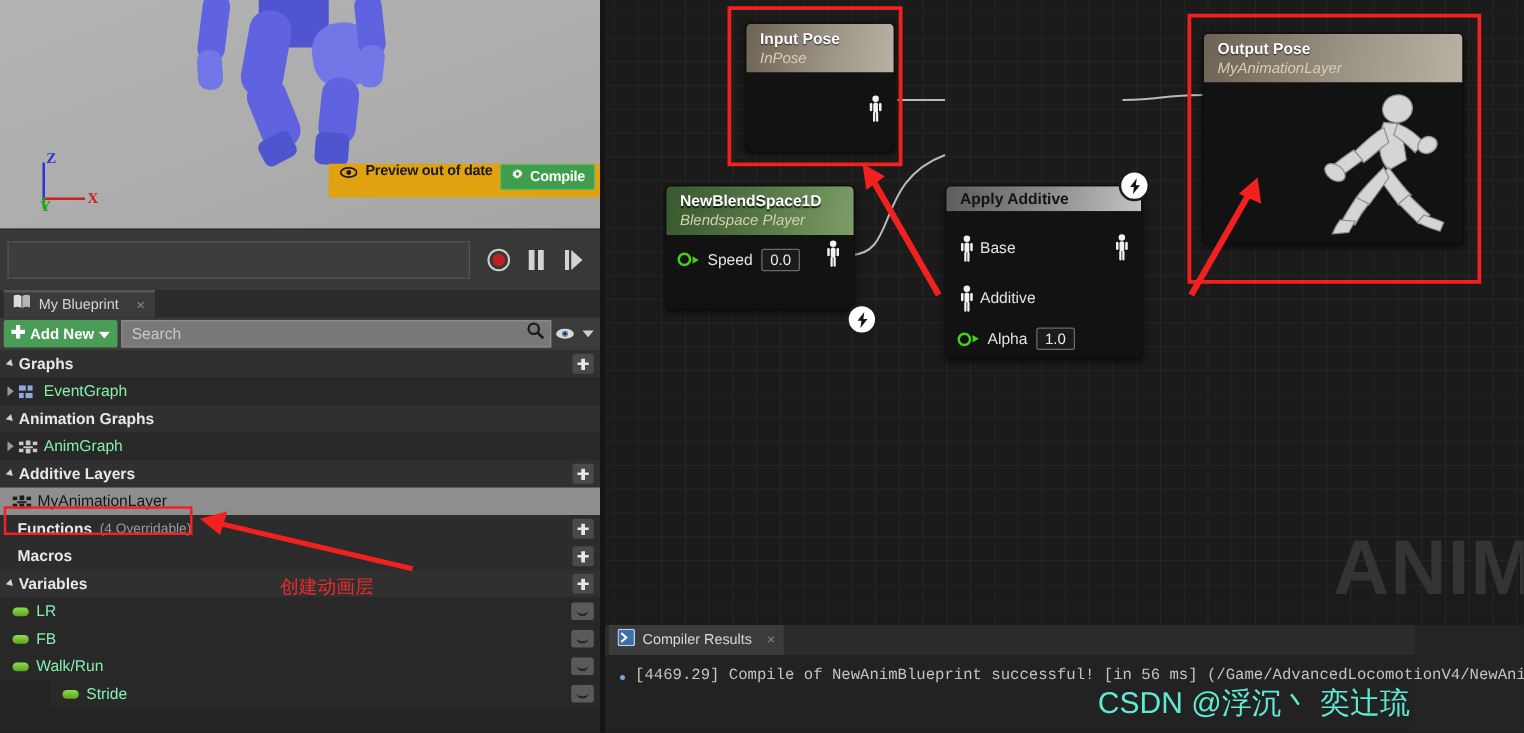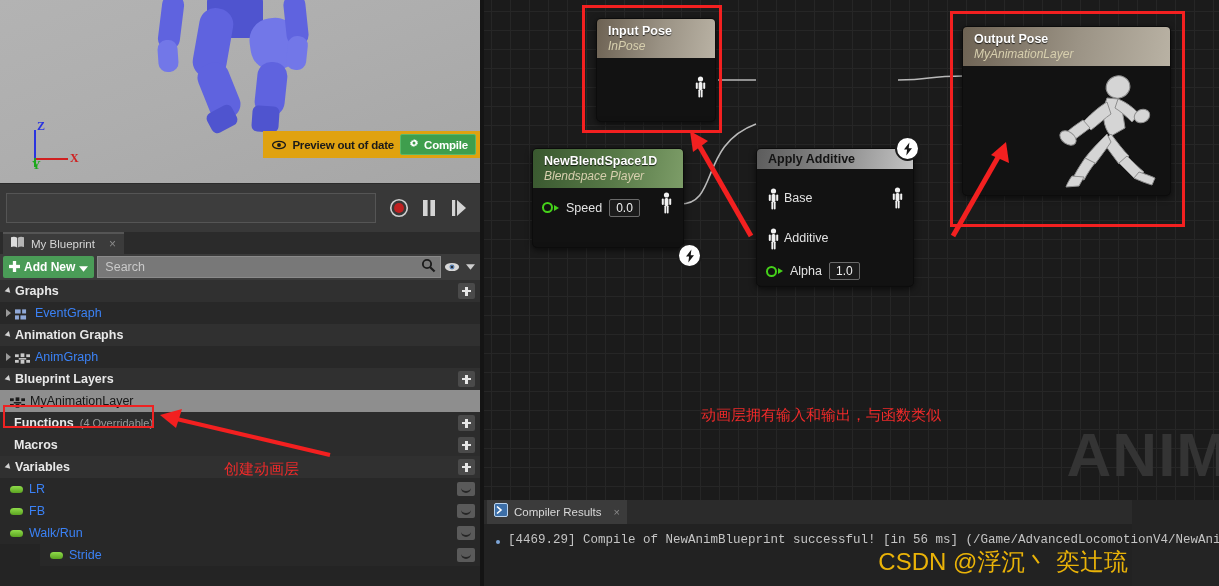--- a/index.html
+++ b/index.html
@@ -29,21 +29,21 @@
   .mann-d { background: #4f54cf; }
 
   #axis-gizmo { position: absolute; left: 28px; top: 122px; width: 60px; height: 45px; }
   .ax-line { position: absolute; }
   .ax-lbl { position: absolute; font: bold 12px "Liberation Serif", serif; }
 
   
   #preview-bar {
     position: absolute; right: 0; bottom: 25px;
     height: 27px; background: #e0a210;
-    display: flex; align-items: center; gap: 6px;
+    display: flex; align-items: flex-start; gap: 6px;
     padding: 0 4px 0 9px;
   }
   #preview-bar .eye-ico { width: 14px; height: 14px; position: relative; }
   #preview-label {
     font: bold 11.5px "Liberation Sans", sans-serif; color: #1a1a1a;
     letter-spacing: -0.2px; white-space: nowrap;
   }
   #compile-btn {
     background: #3f9e4d; border: 1px solid #59b968; border-radius: 2px;
     height: 21px; display: flex; align-items: center; gap: 4px;
@@ -122,21 +122,21 @@
     width: 0; height: 0; border-left: 5px solid #d2d2d2;
     border-top: 3.5px solid transparent; border-bottom: 3.5px solid transparent;
     transform: rotate(45deg); margin-right: 4px; flex: none;
   }
   .leaf-arrow {
     width: 0; height: 0; border-left: 5px solid #9a9a9a;
     border-top: 4px solid transparent; border-bottom: 4px solid transparent;
     margin-right: 4px; flex: none;
   }
   .cat-label { font: bold 12.5px "Liberation Sans", sans-serif; color: #e8e8e8; }
-  .leaf-label { font-size: 12.5px; color: #3b82f6; }
+  .leaf-label { font-size: 12.5px; color: #86efac; }
   .tree-row.sel .leaf-label { color: #151515; }
   .sub-note { font-size: 11px; color: #9a9a9a; margin-left: 6px; }
   .plus-btn {
     position: absolute; right: 5px; top: 3px; width: 17px; height: 16px;
     background: #4a4a4a; border-radius: 2px; display: flex;
     align-items: center; justify-content: center; cursor: pointer;
   }
   .plus-btn::before, .plus-btn::after {
     content: ""; position: absolute; background: #e6e6e6;
   }
@@ -250,21 +250,21 @@
   #cr-bullet {
     position: absolute; left: 12px; top: 16px; width: 4px; height: 4px;
     border-radius: 50%; background: #7ea6d8;
   }
   #cr-msg {
     margin-left: 16px; font: 12.5px "Liberation Mono", monospace;
     color: #c4c4c4; white-space: nowrap;
   }
   #csdn-mark {
     position: absolute; right: 4px; top: 22px;
-    font: 24px "Liberation Sans", sans-serif; color: #eab308;
+    font: 24px "Liberation Sans", sans-serif; color: #5eead4;
     white-space: nowrap;
   }
   .vdivide { position: absolute; background: #141414; }
 </style>
 </head>
 <body>
 
 <div id="app">
 
   <div id="left-col">
@@ -424,21 +424,21 @@
             <rect x="6" y="7" width="4" height="4" fill="#c9c9c9"></rect>
             <rect x="12" y="7" width="4" height="3" fill="#c9c9c9"></rect>
             <rect x="4" y="5" width="8" height="1.6" fill="#c9c9c9"></rect>
           </svg>
         </span>
         <span class="leaf-label">AnimGraph</span>
       </div>
 
       <div class="tree-row cat">
         <span class="cat-arrow"></span>
-        <span class="cat-label">Blueprint Layers</span>
+        <span class="cat-label">Additive Layers</span>
         <span class="plus-btn"></span>
       </div>
 
       <div class="tree-row sel" style="padding-left:10px;">
         <span class="g-icon">
           <svg width="15" height="12" viewBox="0 0 16 12">
             <rect x="0" y="1" width="4" height="3" fill="#1b1b1b"></rect>
             <rect x="6" y="0" width="4" height="4" fill="#1b1b1b"></rect>
             <rect x="12" y="1" width="4" height="3" fill="#1b1b1b"></rect>
             <rect x="0" y="7" width="4" height="3" fill="#1b1b1b"></rect>
@@ -644,21 +644,20 @@
     <div class="hl-box" style="left:98px;top:5px;width:140px;height:128px;"></div>
     <div class="hl-box" style="left:466px;top:11px;width:235px;height:216px;"></div>
 
     <svg class="wire" width="735" height="500">
       <line x1="267" y1="236" x2="212" y2="140" stroke="#f32020" stroke-width="5"></line>
       <path d="M206 131 L224 141 L209 152 Z" fill="#f32020"></path>
       <line x1="469" y1="236" x2="517" y2="152" stroke="#f32020" stroke-width="5"></line>
       <path d="M522 142 L525 163 L507 155 Z" fill="#f32020"></path>
     </svg>
 
-    <span class="anno-text" style="left:217px;top:406px;">动画层拥有输入和输出，与函数类似</span>
   </div>
 
   <div id="compiler">
     <div id="cr-tabstrip">
       <div id="cr-tab">
         <span>
           <svg width="14" height="14" viewBox="0 0 14 14">
             <rect x="0.5" y="0.5" width="13" height="13" rx="1.5" fill="#3d6fa8" stroke="#bcd4ef"></rect>
             <path d="M3 3.5 L7 7 L3 10.5" fill="none" stroke="#fff" stroke-width="1.6"></path>
           </svg>

